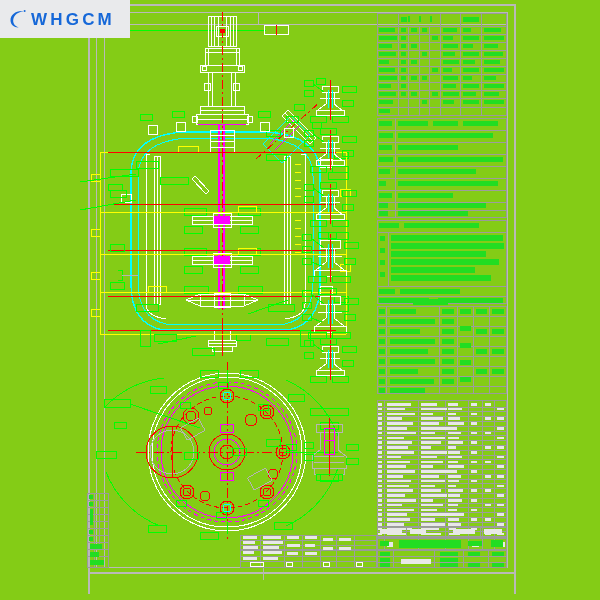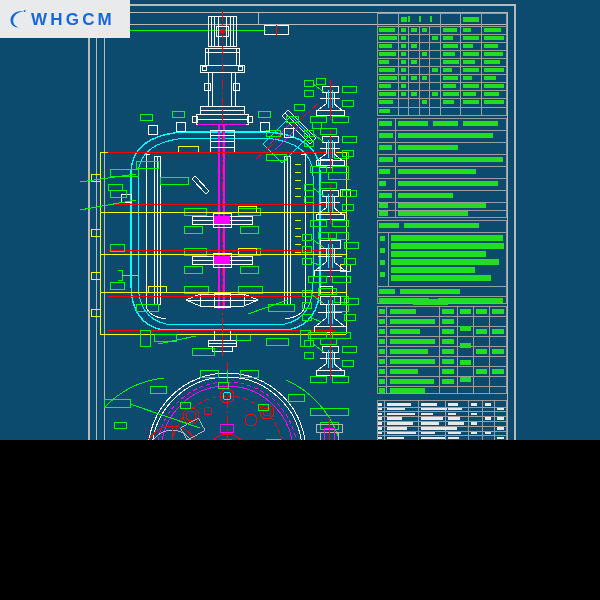--- a/index.html
+++ b/index.html
@@ -1,18 +1,18 @@
 <!DOCTYPE html>
 <html><head>
 <meta charset="utf-8">
 <title>WHGCM Reactor CAD Drawing</title>
 <style>
   html,body{margin:0;padding:0;background:#000;}
   body{width:600px;height:600px;overflow:hidden;font-family:"Liberation Sans",sans-serif;}
-  #stage{position:relative;width:600px;height:440px;background:#0c4a6e;overflow:hidden;}
+  #stage{position:relative;width:600px;height:600px;background:#84cc16;overflow:hidden;}
 
   
   #logo{
     position:absolute;left:0;top:0;width:130px;height:38px;
     background:#e9eaec;display:flex;align-items:center;gap:3px;
     padding-left:6px;box-sizing:border-box;z-index:60;
   }
   #logo .mark{width:22px;height:22px;position:relative;flex:0 0 auto;}
   #logo .mark svg{display:block;}
   #logo .word{

